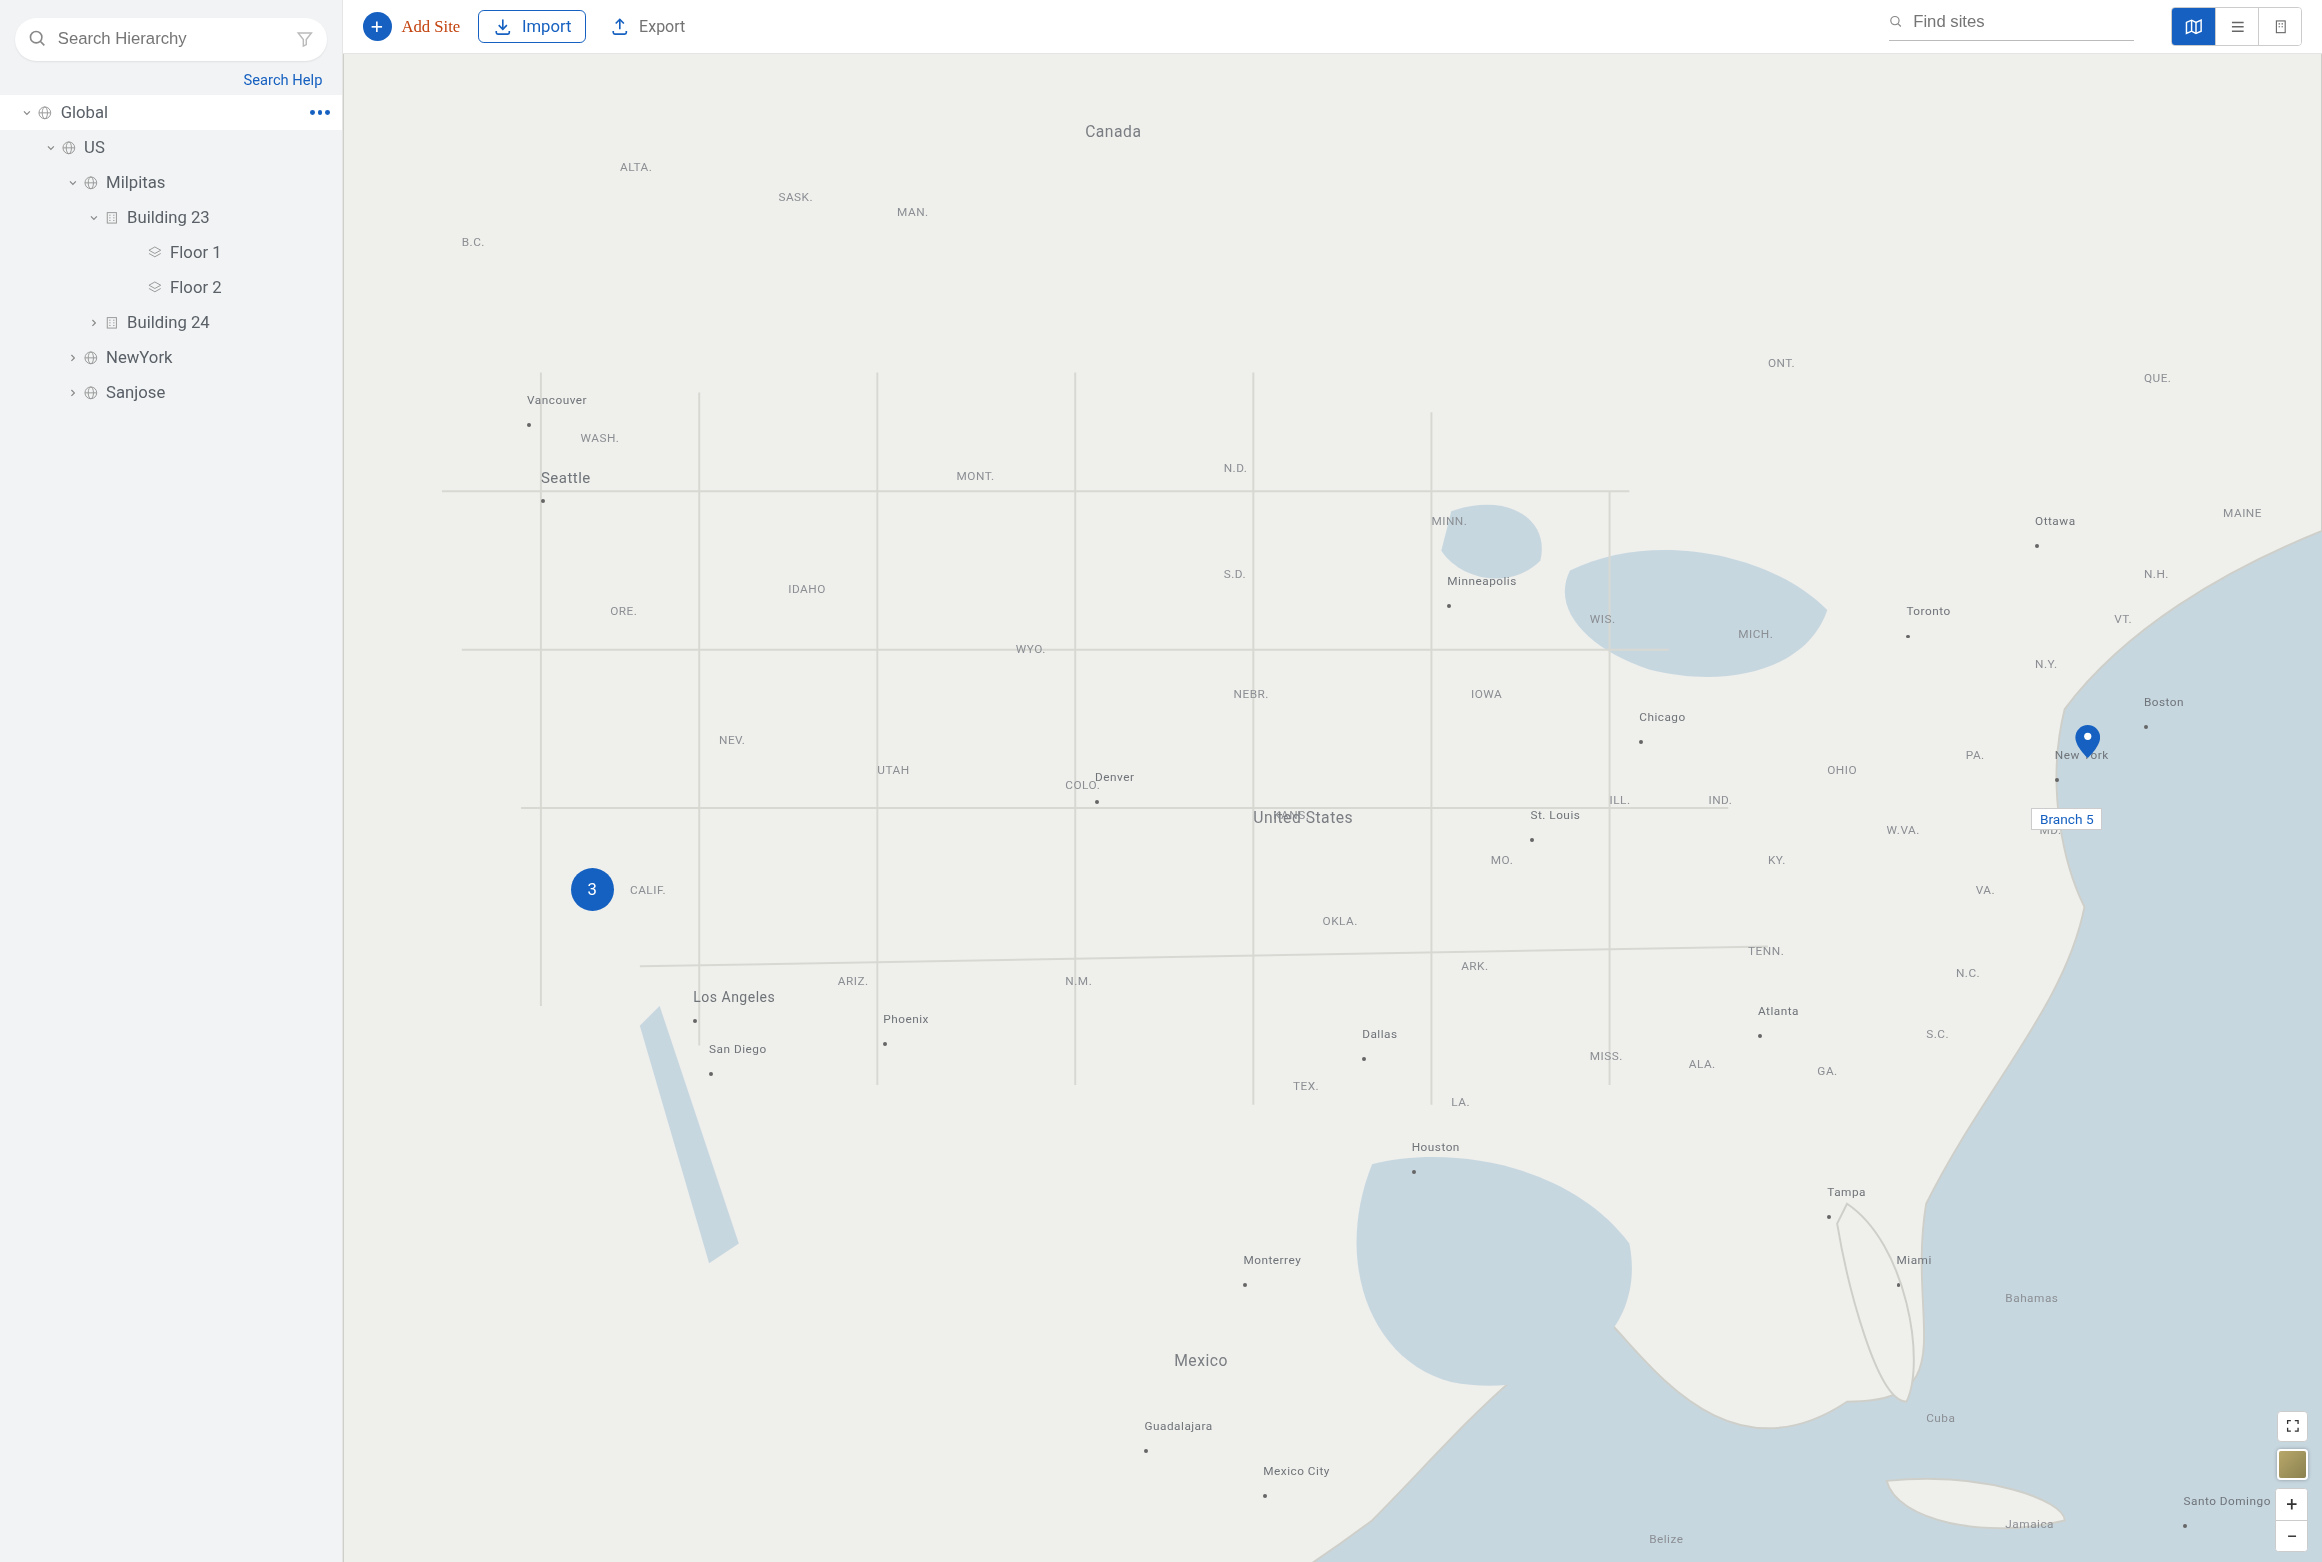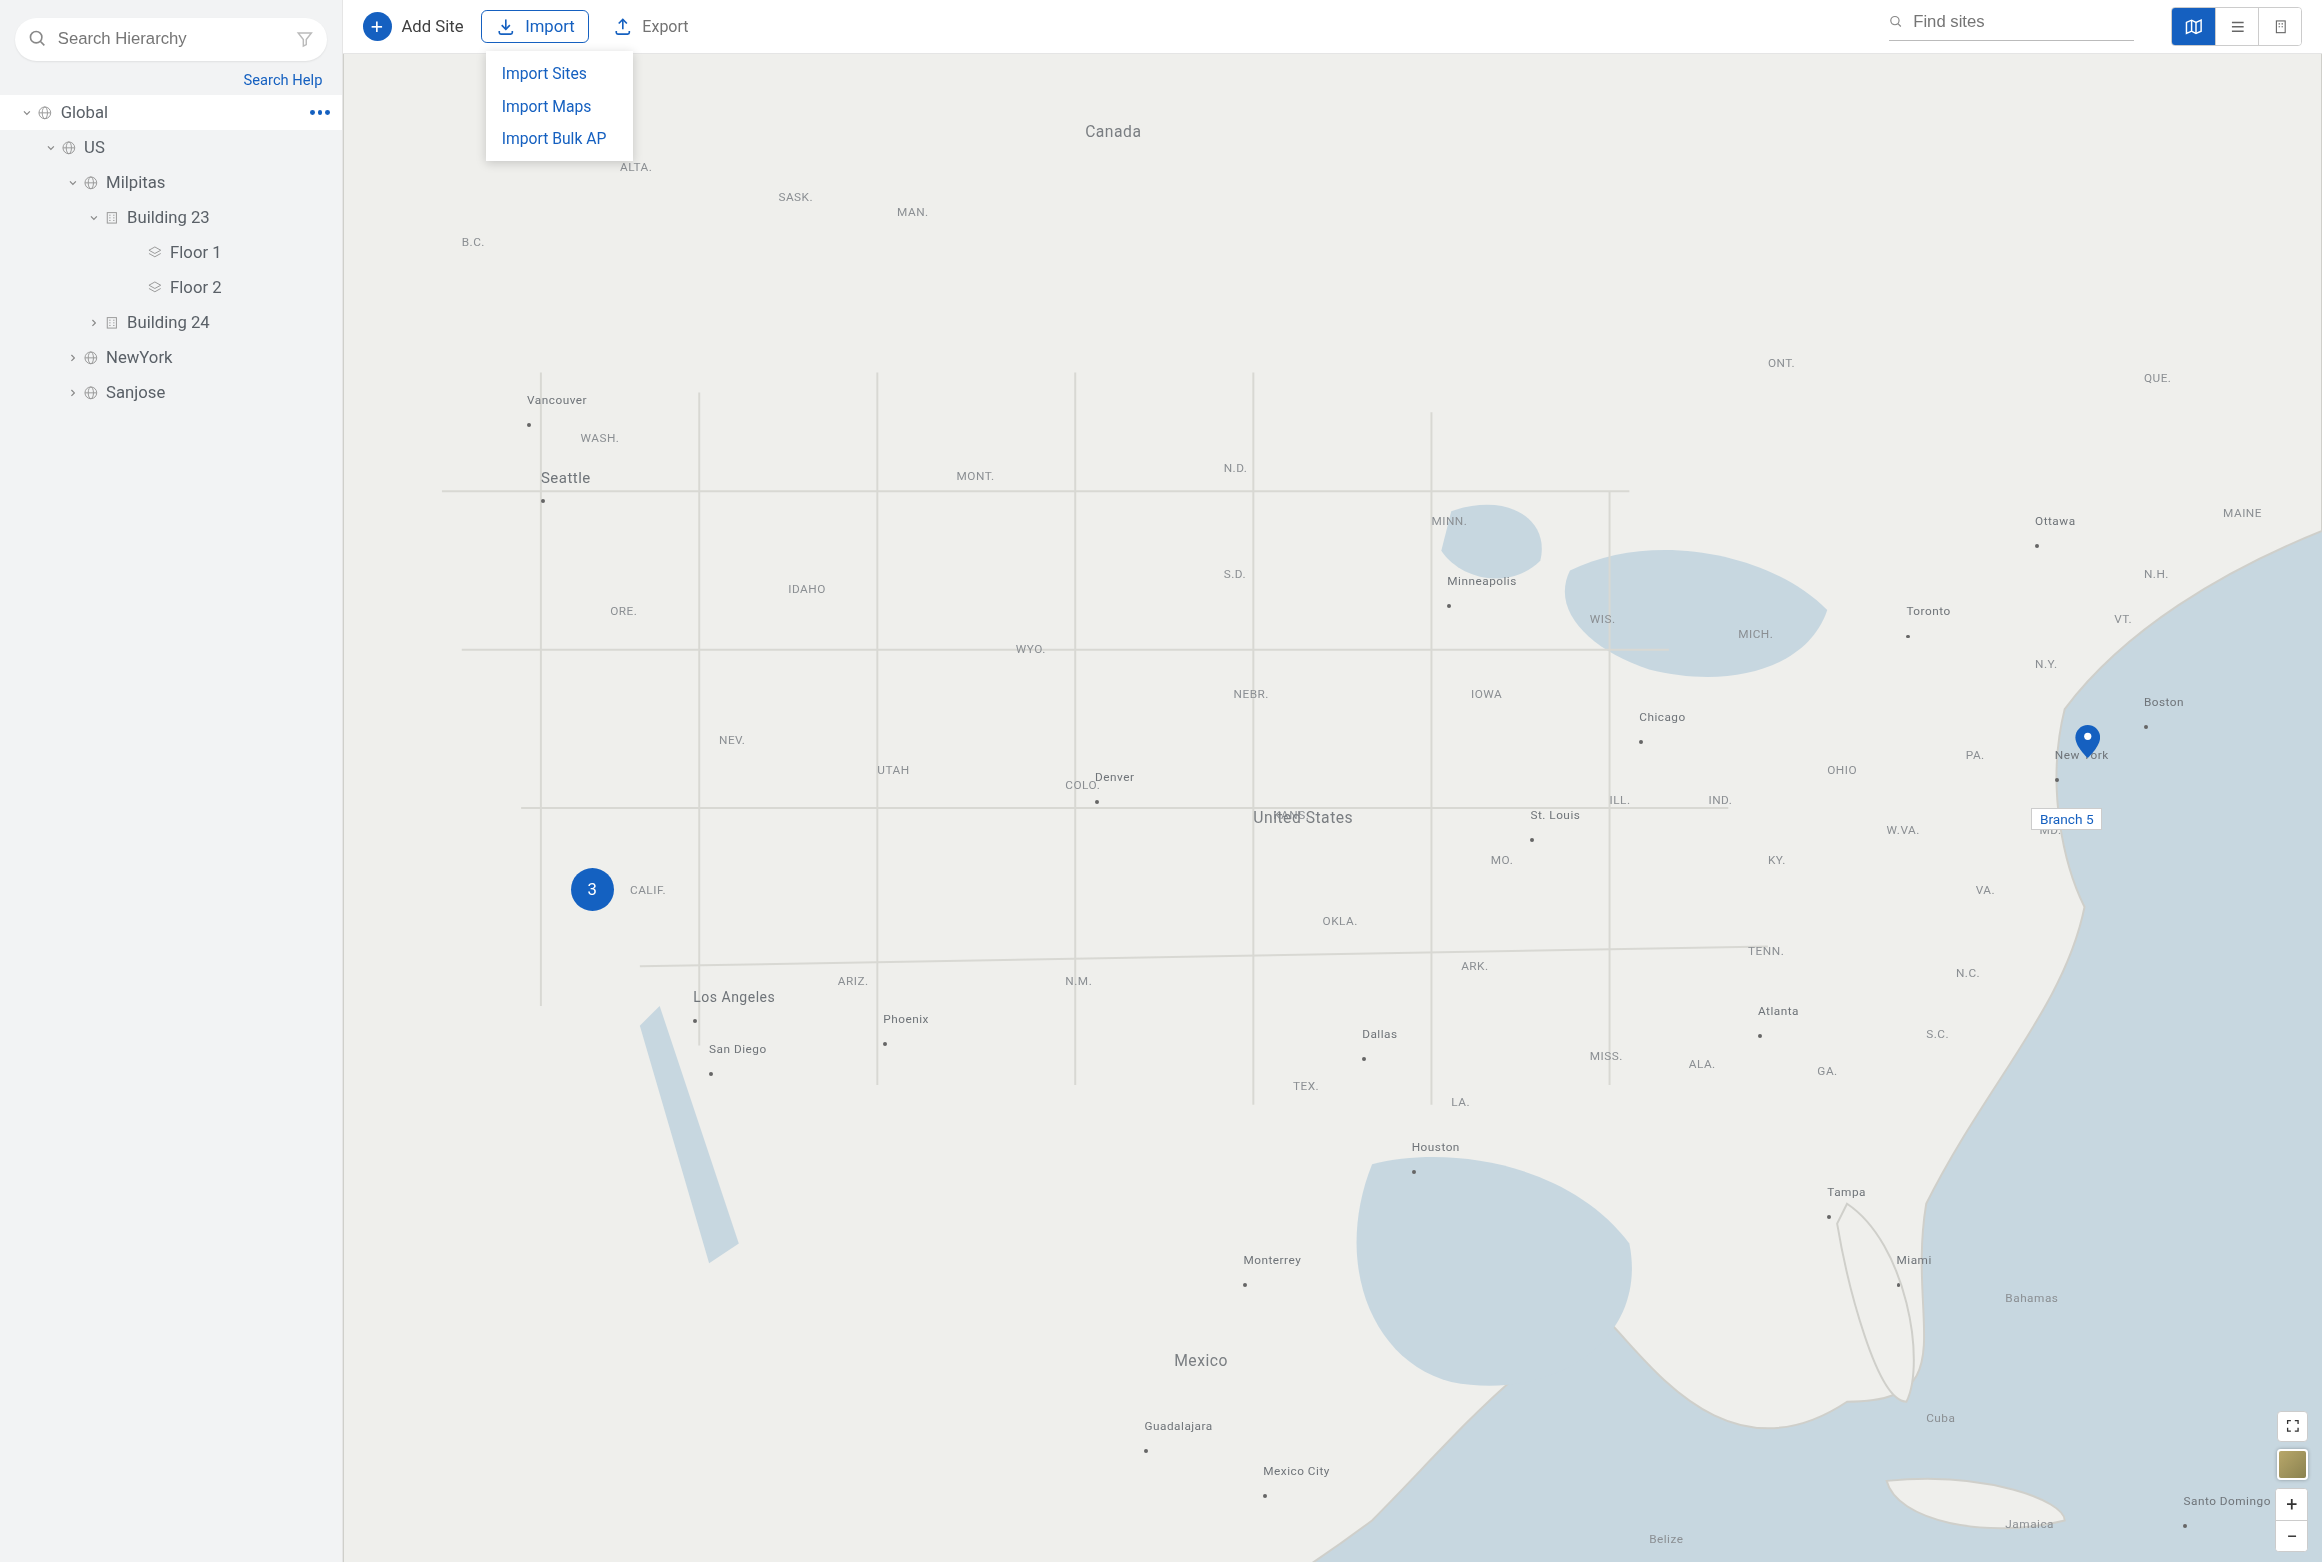--- a/index.html
+++ b/index.html
@@ -114,21 +114,21 @@
     align-items: center;
     gap: 9.8px;
     cursor: pointer;
   }
   .add-site-btn .circle {
     width: 29px; height: 29px; border-radius: 50%;
     background: #1560c0;
     display: flex; align-items: center; justify-content: center;
     color: #fff;
   }
-  .add-site-btn .label { color: #404040; font-size: 16.7px; }
+  .add-site-btn .label { color: #c2410c; font-size: 16.7px; font-family: Liberation Serif, serif; }
 
   .import-btn {
     display: flex;
     align-items: center;
     gap: 9.8px;
     border: 1.5px solid #1560c0;
     border-radius: 5.9px;
     padding: 3.9px 13.7px;
     height: 33px;
     cursor: pointer;
@@ -498,25 +498,20 @@
         <svg width="17.6" height="17.6" viewBox="0 0 24 24" fill="none" stroke="currentColor" stroke-width="1.5">
             <rect x="6" y="4" width="12" height="16"></rect>
             <line x1="9" y1="8" x2="11" y2="8"></line>
             <line x1="13" y1="8" x2="15" y2="8"></line>
             <line x1="9" y1="12" x2="11" y2="12"></line>
             <line x1="13" y1="12" x2="15" y2="12"></line>
           </svg>
       </div>
     </div>
 
-    <div class="import-menu" id="import-menu">
-        <div class="item">Import Sites</div>
-        <div class="item">Import Maps</div>
-        <div class="item">Import Bulk AP</div>
-      </div>
   </div>
 
   <div class="map-container">
 
     <svg class="map-svg" viewBox="0 0 1000 840" preserveAspectRatio="xMidYMid slice">
       <rect x="0" y="0" width="1000" height="840" fill="#c7d7e0"></rect>
 
       <path fill="#efefec" stroke="#cfcfca" stroke-width="1" d="
         M 0 0 L 1000 0 L 1000 280
         C 950 300 900 330 870 370

